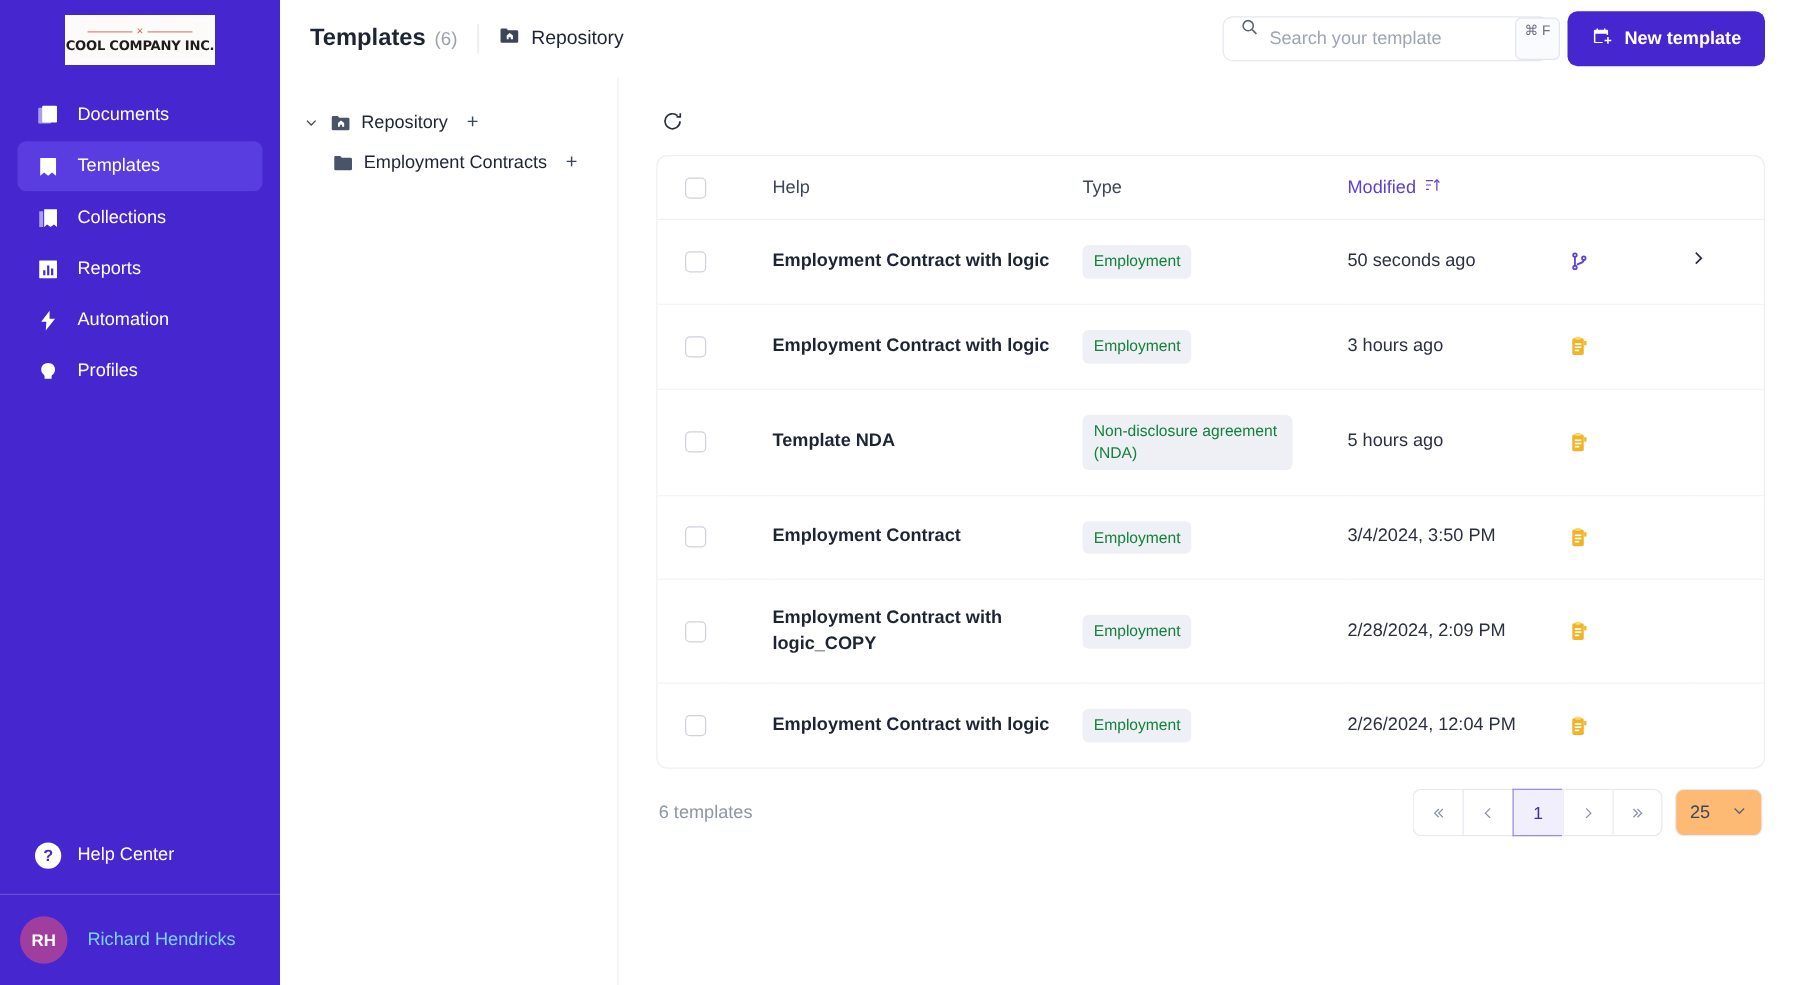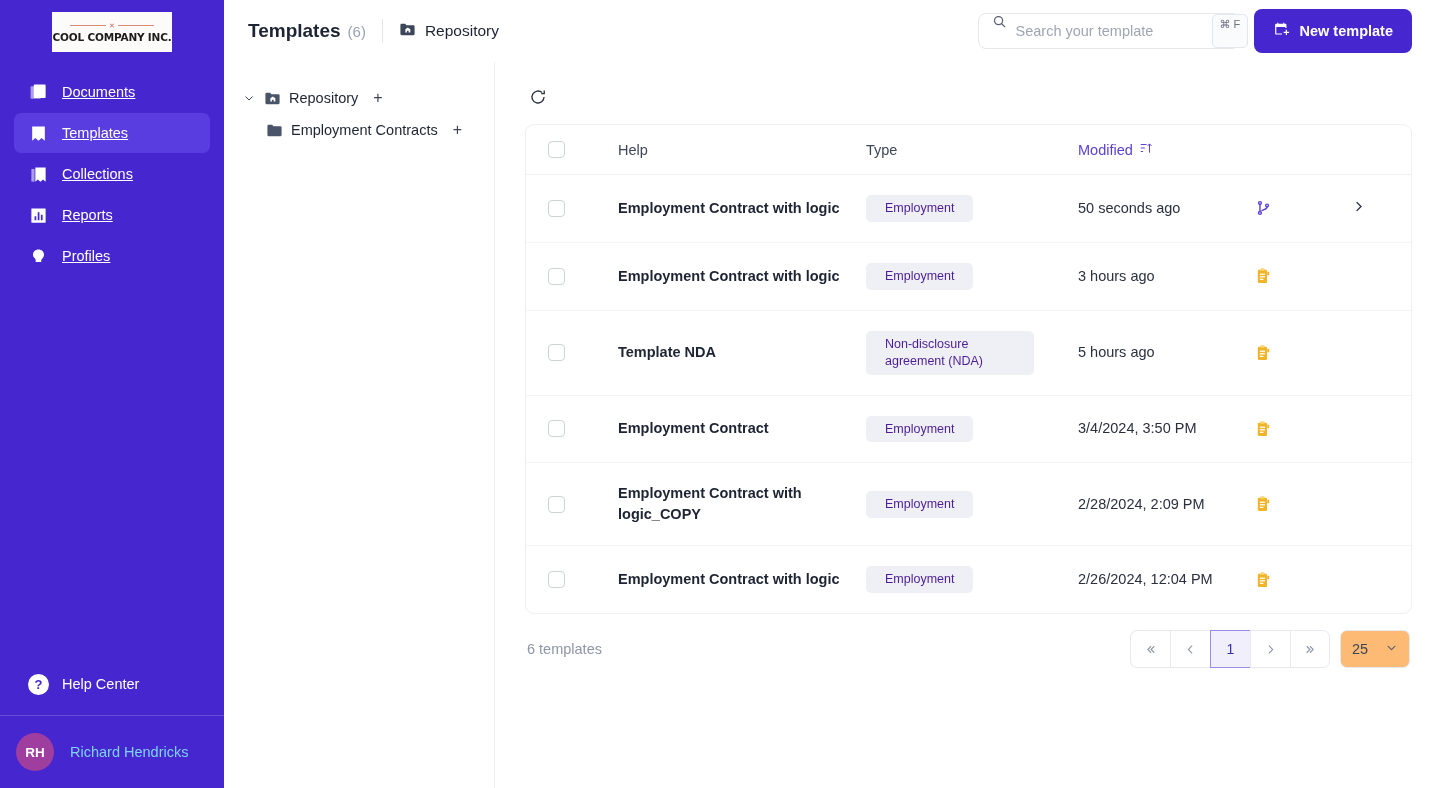--- a/index.html
+++ b/index.html
@@ -45,21 +45,20 @@
 
   .nav { padding: 0 14px; display: flex; flex-direction: column; gap: 1px; }
   .nav-item {
     display: flex; align-items: center; gap: 14px;
     height: 40px; padding: 0 14px;
     border-radius: 7px;
     color: #ffffff;
     font-size: 14.5px;
     cursor: pointer;
     user-select: none;
-    text-decoration: underline;
   }
   .nav-item.active { background: #5a3de0; }
   .nav-ico { width: 20px; height: 20px; display: flex; align-items: center; justify-content: center; flex-shrink: 0; }
   .nav-ico svg { width: 19px; height: 19px; fill: #fff; }
 
   .sidebar-spacer { flex: 1; }
   .help-row {
     display: flex; align-items: center; gap: 13px;
     padding: 0 28px; height: 46px;
     color: #fff; font-size: 14.5px; cursor: pointer;
@@ -194,22 +193,22 @@
 
   .chk {
     width: 17px; height: 17px;
     border: 1.6px solid #cdd2dc; border-radius: 4px;
     background: #fff; cursor: pointer; display:block;
   }
   .dot { width: 9px; height: 9px; border-radius: 50%; background: #23a79b; }
   .cell-name { font-size: 14.5px; font-weight: 700; color: #1d2433; line-height: 1.45; padding-right: 18px; }
   .badge {
     display: inline-block;
-    background: #eef0f5; color: #4c1d95;
-    border-radius: 5px; padding: 5px 19px;
+    background: #eef0f5; color: #15803d;
+    border-radius: 5px; padding: 5px 9px;
     font-size: 12.5px; line-height: 1.35;
     max-width: 168px;
   }
   .cell-mod { font-size: 14.5px; color: #2b3040; line-height: 1.45; padding-right: 26px; }
   .row-ico { display: flex; align-items: center; }
   .row-ico svg { width: 17px; height: 18px; }
   .chev-cell svg { width: 15px; height: 15px; stroke:#2b3040; fill:none; stroke-width:2.2; }
 
   .footer {
     display: flex; align-items: center;
@@ -292,20 +291,28 @@
       <div class="nav-item">
         <span class="nav-ico">
           <svg viewBox="0 0 24 24">
               <path d="M3.5 3h17a.5.5 0 0 1 .5.5v17a.5.5 0 0 1-.5.5h-17a.5.5 0 0 1-.5-.5v-17a.5.5 0 0 1 .5-.5zM7 13h2.2v5H7v-5zm4-5h2.2v10H11V8zm4 3h2.2v7H15v-7z" fill="#fff"></path>
               <path d="M7 13h2.2v5H7zM11 8h2.2v10H11zM15 11h2.2v7H15z" fill="#4526cf"></path>
             </svg>
         </span>
         <span>Reports</span>
       </div>
 
+      <div class="nav-item">
+        <span class="nav-ico">
+          <svg viewBox="0 0 24 24">
+              <path d="M13.5 2 5 13.2h5.2L9.6 22 19 10.2h-5.6L13.5 2z"></path>
+            </svg>
+        </span>
+        <span>Automation</span>
+      </div>
 
       <div class="nav-item">
         <span class="nav-ico">
           <svg viewBox="0 0 24 24">
               <path d="M12 3c4 0 7 2.8 7 6.6 0 2.6-1.3 4.3-2.6 5.4-.6.5-.9 1-.9 1.7V19H8.4v-2.5c0-2.2-3.4-2.6-3.4-6.9C5 5.8 8 3 12 3z"></path>
             </svg>
         </span>
         <span>Profiles</span>
       </div>
 

